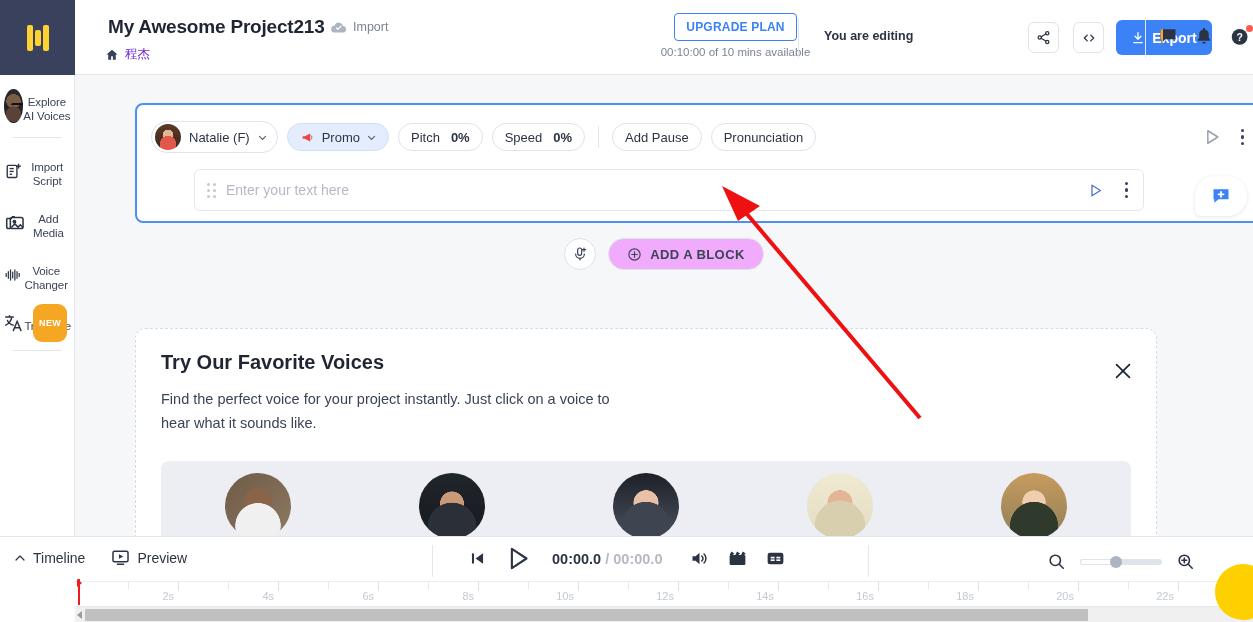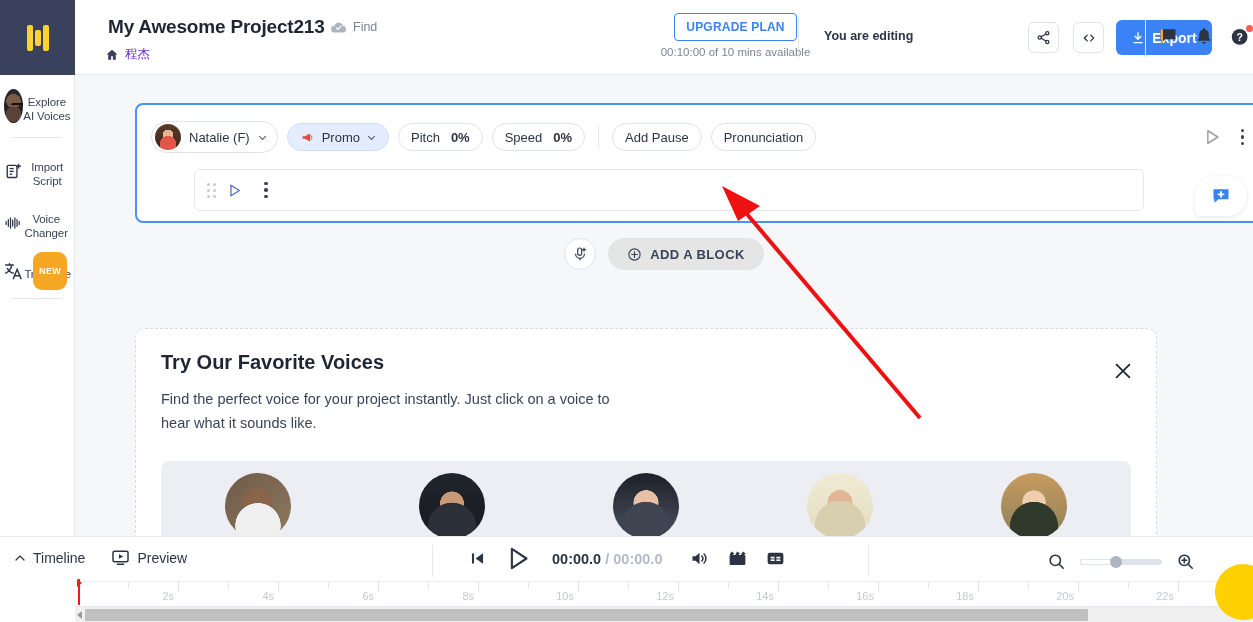--- a/index.html
+++ b/index.html
@@ -203,21 +203,21 @@
     display: flex; align-items: center; justify-content: center; gap: 12px;
   }
   .mic-btn {
     width: 32px; height: 32px; border-radius: 50%;
     border: 1px solid #dfe3ea; background: #fff;
     display: flex; align-items: center; justify-content: center;
     cursor: pointer;
   }
   .addblock-btn {
     height: 32px; border: 1px solid #dfe3ea; border-radius: 16px;
-    background: #e5e5e5;
+    background: #f0abfc;
     display: flex; align-items: center; gap: 8px;
     padding: 0 18px;
     font-size: 13px; font-weight: bold; color: #3b4357;
     letter-spacing: .4px; cursor: pointer;
   }
 
   .promo-card {
     position: absolute; left: 60px; top: 253px;
     width: 1022px; height: 230px;
     background: #fff;
@@ -399,20 +399,30 @@
         <rect x="4" y="5" width="12" height="15" rx="1.5"></rect>
         <line x1="7" y1="9" x2="12" y2="9"></line>
           <line x1="7" y1="12.5" x2="12" y2="12.5"></line>
           <line x1="7" y1="16" x2="10" y2="16"></line>
         <line x1="18" y1="3" x2="18" y2="9"></line>
           <line x1="15" y1="6" x2="21" y2="6"></line>
       </svg>
       <div class="lbl">Import Script</div>
     </div>
 
+    <div class="side-item">
+      <svg class="sicon" viewBox="0 0 24 24" fill="none" stroke="#2c3444" stroke-width="1.7">
+        <path d="M3 7h5l1.5-2H12"></path>
+        <rect x="7" y="6" width="14" height="12" rx="2"></rect>
+        <circle cx="11.5" cy="10.5" r="1.3" fill="#2c3444"></circle>
+        <path d="M8 17l4-4 3.5 3.5L18 14l3 3"></path>
+        <path d="M3 7v9a2 2 0 0 0 2 2h2"></path>
+      </svg>
+      <div class="lbl">Add Media</div>
+    </div>
 
     <div class="side-item">
       <svg class="sicon" viewBox="0 0 24 24" stroke="#2c3444" stroke-width="1.7" stroke-linecap="round">
         <line x1="3" y1="10" x2="3" y2="14"></line>
           <line x1="6" y1="7.5" x2="6" y2="16.5"></line>
         <line x1="9" y1="5" x2="9" y2="19"></line>
           <line x1="12" y1="8" x2="12" y2="16"></line>
         <line x1="15" y1="5" x2="15" y2="19"></line>
           <line x1="18" y1="7.5" x2="18" y2="16.5"></line>
         <line x1="21" y1="10" x2="21" y2="14"></line>
@@ -433,21 +443,21 @@
   </div>
 
   <div class="header">
     <div class="proj-title">My Awesome Project213</div>
 
     <div class="saved">
       <svg width="17" height="13" viewBox="0 0 24 18">
         <path d="M6 16h12a4.5 4.5 0 0 0 .3-9A6 6 0 0 0 6.6 6.6 4.7 4.7 0 0 0 6 16z" fill="#aeb5c1"></path>
         <path d="M9 9.5l2.2 2.2L15.5 7" stroke="#fff" stroke-width="1.8" fill="none" stroke-linecap="round"></path>
       </svg>
-      <span>Find</span>
+      <span>Import</span>
     </div>
 
     <div class="breadcrumb">
       <svg width="14" height="14" viewBox="0 0 24 24" fill="#39415c">
         <path d="M12 3L2.5 11h3v9h5v-6h3v6h5v-9h3z"></path>
       </svg>
       <span>程杰</span>
     </div>
 
     <div class="upgrade-wrap">
@@ -559,20 +569,21 @@
 
       <div class="text-row">
         <span class="grip">
             <i></i>
             <i></i>
             <i></i>
             <i></i>
             <i></i>
             <i></i>
           </span>
+        <span class="text-placeholder">Enter your text here</span>
         <svg width="17" height="17" viewBox="0 0 24 24" fill="none" stroke="#4a6ed0" stroke-width="1.8" stroke-linejoin="round" style="margin-right:18px;">
           <polygon points="7,4.5 19,12 7,19.5"></polygon>
         </svg>
         <span class="kebab">
             <i></i>
             <i></i>
             <i></i>
           </span>
       </div>
     </div>

